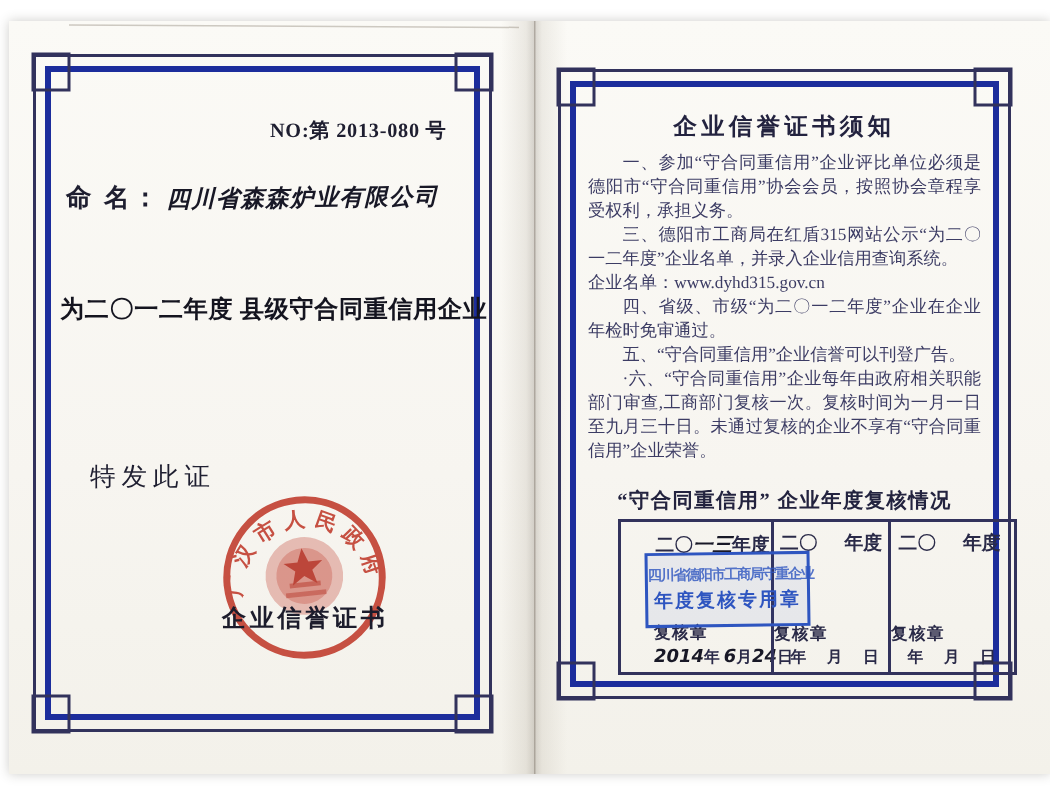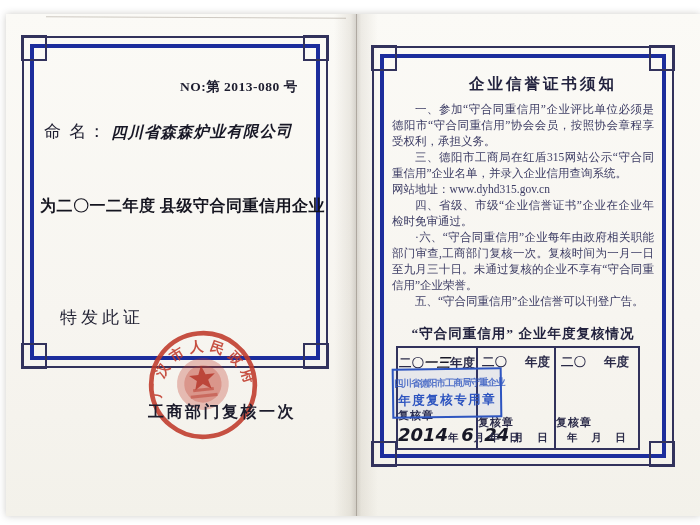--- a/index.html
+++ b/index.html
@@ -12,60 +12,60 @@
     background:linear-gradient(180deg,#fbfaf6 0%,#f7f5f0 60%,#f3f1ea 100%);
     box-shadow:0 0 7px rgba(60,55,45,.25);
   }
   .paper-top-edge{position:absolute;left:40px;top:3px;width:300px;height:1px;background:rgba(120,110,95,.35);transform:rotate(.3deg);}
   .fold{
     position:absolute;left:328px;top:0;width:44px;height:100%;
     background:linear-gradient(90deg,rgba(255,255,255,0) 0%,rgba(150,140,122,.16) 38%,rgba(110,100,86,.26) 50%,rgba(150,140,122,.14) 62%,rgba(255,255,255,0) 100%);
   }
   .fold::after{content:'';position:absolute;left:50%;top:0;width:1px;height:100%;background:rgba(100,90,78,.35);}
   .page{position:absolute;}
-  .page-left{left:16px;top:22px;width:306px;height:332px;}
+  .page-left{left:16px;top:22px;width:306px;height:452px;}
   .page-right{left:366px;top:32px;width:302px;height:420px;}
   .b-outer{position:absolute;inset:0;border:2px solid #32325c;}
   .b-inner{position:absolute;inset:8px;border:4px solid #1c2d9c;}
   .csq{position:absolute;width:22px;height:22px;border:2px solid #32325c;}
   .csq.tl{left:-1px;top:-1px}.csq.tr{right:-1px;top:-1px}
   .csq.bl{left:-1px;bottom:-1px}.csq.br{right:-1px;bottom:-1px}
 
   
   .cert-no{position:absolute;left:158px;top:42px;font-size:13.5px;font-weight:bold;color:#1e1e30;letter-spacing:.5px;white-space:nowrap;}
   .name-line{position:absolute;left:22px;top:84px;white-space:nowrap;}
-  .name-label{font-size:17px;font-weight:normal;color:#1e1e30;letter-spacing:2px;}
+  .name-label{font-size:17px;font-weight:bold;color:#1e1e30;letter-spacing:2px;}
   .hand{font-family:"DejaVu Sans","Liberation Sans",sans-serif;font-style:italic;font-weight:bold;color:#181826;}
   .company{font-size:15.5px;letter-spacing:1px;display:inline-block;transform:rotate(-.6deg);}
   .award-line{position:absolute;left:18px;top:160px;font-size:16px;font-weight:bold;color:#14141f;letter-spacing:.5px;white-space:nowrap;}
   .grant-line{position:absolute;left:38px;top:270px;font-size:17px;font-weight:normal;color:#1e1e30;letter-spacing:4px;}
   .gov-seal{position:absolute;left:124px;top:292px;width:114px;height:114px;opacity:.88;transform:rotate(-6deg);}
   .issue-date{position:absolute;left:126px;top:366px;font-size:16px;font-weight:bold;color:#1c1c2c;letter-spacing:2.5px;z-index:3;white-space:nowrap;}
 
   
-  .notice-title{position:absolute;left:0;top:28px;width:100%;text-align:center;font-size:15.5px;font-weight:bold;color:#23233f;letter-spacing:3px;padding-left:20px;}
+  .notice-title{position:absolute;left:0;top:28px;width:100%;text-align:center;font-size:15.5px;font-weight:bold;color:#23233f;letter-spacing:3px;}
   .notice-body{position:absolute;left:20px;top:55px;width:262px;color:#3c3c64;font-size:11.5px;font-weight:normal;line-height:16px;text-align:justify;}
   .para{margin:0;text-indent:2em;}
   .para.no-indent{text-indent:0;}
   .review-heading{position:absolute;left:0;top:279px;width:100%;text-align:center;font-size:13.5px;font-weight:bold;color:#23233f;letter-spacing:1px;}
   .review-table{
-    position:absolute;left:24px;top:300px;width:240px;height:100px;
-    border:2px solid #32325c;display:flex;color:#2a2a48;
+    position:absolute;left:40px;top:300px;width:240px;height:100px;
+    border:2px solid #32325c;display:flex;color:#2a2a48;padding-left:22px;
   }
   .rt-col{position:relative;flex:0 0 auto;height:100%;}
   .rt-col.c1{width:78px;}
   .rt-col.c2{width:76px;border-left:2px solid #32325c;}
   .rt-col.c3{width:78px;border-left:2px solid #32325c;}
   .rt-year{margin-top:6px;text-align:center;font-size:12.5px;font-weight:bold;white-space:nowrap;}
   .year-fill{display:inline-block;min-width:24px;text-align:center;font-size:13px;}
   .year-gap{display:inline-block;min-width:18px;}
   .rt-bottom{position:absolute;left:0;right:0;bottom:3px;text-align:left;}
   .rt-seal-label{font-size:11px;font-weight:bold;letter-spacing:1px;}
   .rt-date{font-size:10.5px;font-weight:bold;white-space:nowrap;margin-top:1px;}
-  .rt-date .hand{font-size:18px;letter-spacing:0;margin-top:24px;}
+  .rt-date .hand{font-size:12px;letter-spacing:0;margin-top:24px;}
   .rt-date .blank{display:inline-block;min-width:11px;}
   .review-stamp{
     position:absolute;left:-6px;top:20px;width:106px;height:46px;z-index:2;
     border:2.5px solid #2e55c0;background:rgba(46,85,192,.07);
     color:#2e55c0;text-align:center;transform:rotate(-.8deg);
     display:flex;flex-direction:column;justify-content:center;gap:2px;
   }
   .stamp-l1{font-size:9.5px;font-weight:bold;letter-spacing:-1px;white-space:nowrap;opacity:.8;}
   .stamp-l2{font-size:12.5px;font-weight:bold;letter-spacing:1.5px;white-space:nowrap;}
 </style>
@@ -104,40 +104,40 @@
         <circle cx="55" cy="54" r="25" fill="#c03a2b" opacity="0.35"></circle>
         <circle cx="55" cy="54" r="18" fill="#c03a2b" opacity="0.35"></circle>
         <polygon points="55,36 58.5,45 67.5,45 60.5,50.6 63,59.5 55,54 47,59.5 49.5,50.6 42.5,45 51.5,45" fill="#b52f22"></polygon>
         <rect x="45" y="58" width="20" height="3" fill="#b52f22" opacity="0.6"></rect>
         <rect x="42" y="64" width="26" height="3" fill="#b52f22" opacity="0.55"></rect>
         <text font-size="13.5" font-weight="bold" fill="#c03a2b" letter-spacing="5">
           <textPath href="#sealArc" startOffset="50%" text-anchor="middle">广汉市人民政府</textPath>
         </text>
       </svg>
 
-      <div class="issue-date">工商部门复核一次</div>
+      <div class="issue-date">企业信誉证书</div>
     </div>
 
     <div class="page page-right">
       <div class="b-outer"></div>
       <div class="b-inner"></div>
       <div class="csq tl"></div>
       <div class="csq tr"></div>
       <div class="csq bl"></div>
       <div class="csq br"></div>
 
       <div class="notice-title">企业信誉证书须知</div>
 
       <div class="notice-body">
         <p class="para">一、参加“守合同重信用”企业评比单位必须是德阳市“守合同重信用”协会会员，按照协会章程享受权利，承担义务。</p>
-        <p class="para">三、德阳市工商局在红盾315网站公示“守合同重信用”企业名单，并录入企业信用查询系统。</p>
-        <p class="para no-indent">网站地址：www.dyhd315.gov.cn</p>
-        <p class="para">四、省级、市级“企业信誉证书”企业在企业年检时免审通过。</p>
+        <p class="para">三、德阳市工商局在红盾315网站公示“为二〇一二年度”企业名单，并录入企业信用查询系统。</p>
+        <p class="para no-indent">企业名单：www.dyhd315.gov.cn</p>
+        <p class="para">四、省级、市级“为二〇一二年度”企业在企业年检时免审通过。</p>
+        <p class="para">五、“守合同重信用”企业信誉可以刊登广告。</p>
         <p class="para">·六、“守合同重信用”企业每年由政府相关职能部门审查,工商部门复核一次。复核时间为一月一日至九月三十日。未通过复核的企业不享有“守合同重信用”企业荣誉。</p>
-        <p class="para">五、“守合同重信用”企业信誉可以刊登广告。</p>
       </div>
 
       <div class="review-heading">“守合同重信用” 企业年度复核情况</div>
 
       <div class="review-table">
 
         <div class="rt-col c1">
           <div class="rt-year">
             <span>二〇</span><span class="hand year-fill">一三</span><span>年度</span>
           </div>

